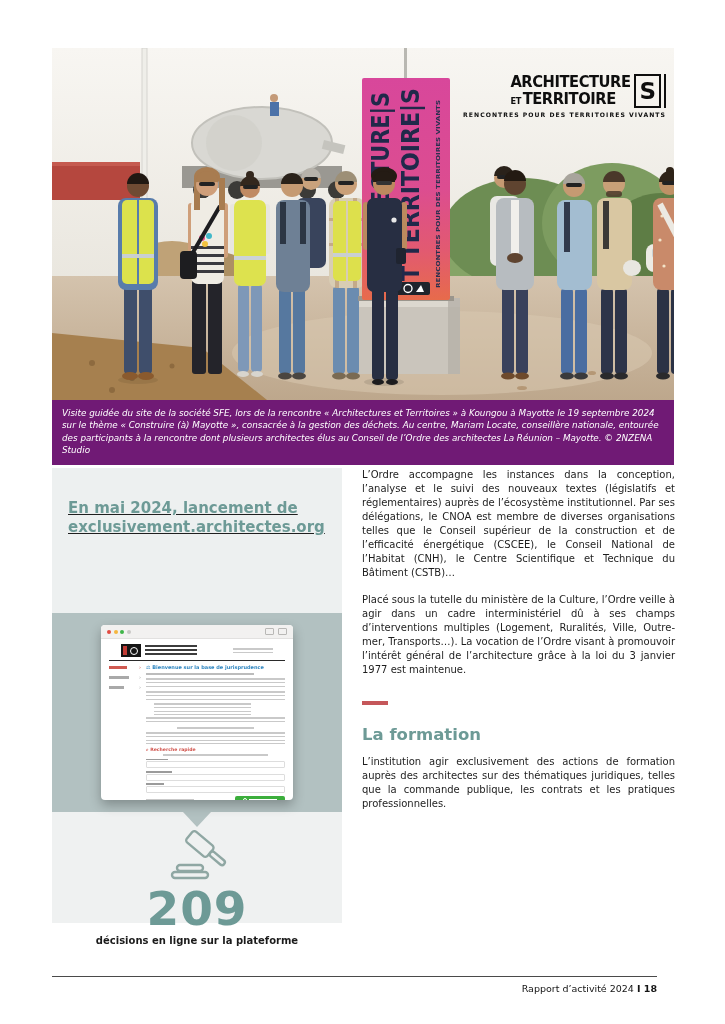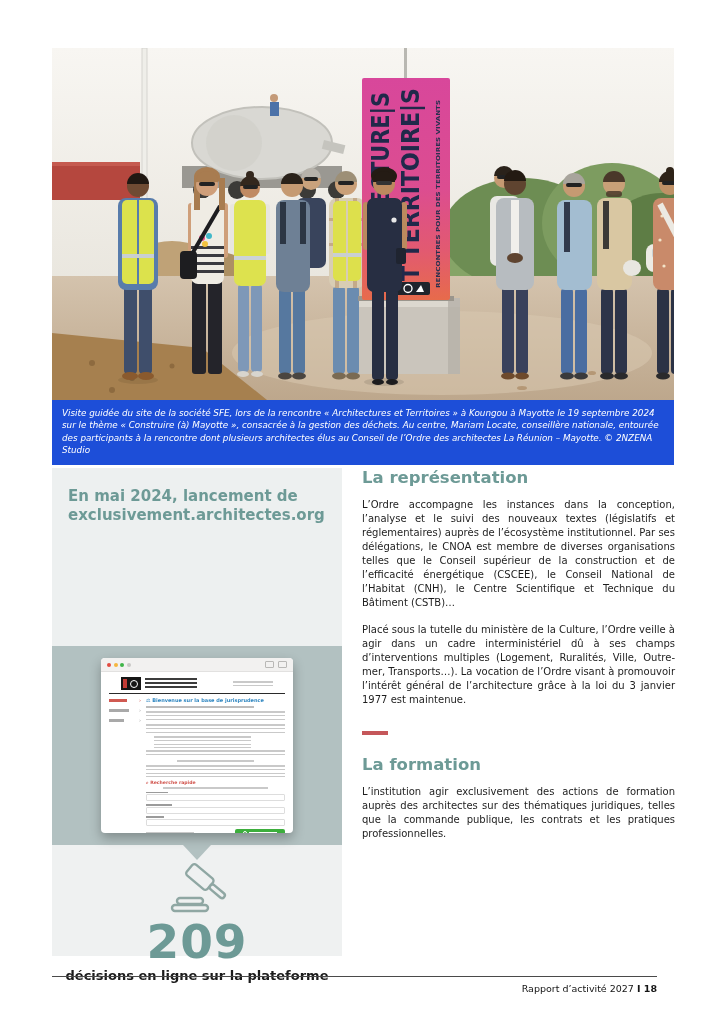--- a/index.html
+++ b/index.html
@@ -14,33 +14,33 @@
   .logo-txt{display:flex;flex-direction:column;align-items:flex-start;color:#0e0e0e;transform:scaleX(.92);transform-origin:right;}
   .logo-l1{font-size:16px;font-weight:800;letter-spacing:-.5px;line-height:1.05;}
   .logo-l2{font-size:16px;font-weight:800;letter-spacing:-.5px;line-height:1.05;display:flex;align-items:baseline;gap:2px;}
   .logo-et{font-size:9px;font-weight:800;}
   .logo-sbox{display:flex;align-items:center;margin-left:4px;border:2.5px solid #0e0e0e;padding:0 3px;font-size:23px;font-weight:800;color:#0e0e0e;}
   .logo-bar{border-left:2.5px solid #0e0e0e;margin-left:3px;}
   .logo-tag{font-size:6.1px;font-weight:700;letter-spacing:1.05px;color:#0e0e0e;margin-top:3px;}
 
   
   .caption{position:absolute;left:52px;top:400px;width:622px;box-sizing:border-box;
-           background:#1d4ed8;color:#fff;font-style:italic;font-size:8.8px;line-height:1.42;
+           background:#701a75;color:#fff;font-style:italic;font-size:8.8px;line-height:1.42;
            padding:7px 10px 8px;}
 
   
   .lp{position:absolute;left:52px;top:468px;width:290px;}
-  .lp-top{background:#edf0f0;height:178px;box-sizing:border-box;padding:19px 16px 0;}
+  .lp-top{background:#edf0f0;height:145px;box-sizing:border-box;padding:31px 16px 0;text-decoration:underline;}
   .lp-h{color:#6d9a96;font-size:15px;font-weight:700;line-height:1.26;margin:0;}
   .lp-body{font-size:11px;line-height:1.42;text-align:justify;color:#202020;margin-top:13px;}
   .lp-band{background:#b2c1c1;height:199px;position:relative;}
   .lp-bottom{background:#eff1f1;height:111px;text-align:center;}
   .lp-pointer{width:0;height:0;margin:0 auto;border-left:14px solid transparent;border-right:14px solid transparent;border-top:15px solid #b2c1c1;}
   .stat-num{color:#6d9a96;font-size:47px;font-weight:700;line-height:1;letter-spacing:1px;margin-top:1px;}
-  .stat-label{font-size:13px;font-weight:700;color:#1b1b1b;margin-top:3px;}
+  .stat-label{font-size:10px;font-weight:700;color:#1b1b1b;margin-top:3px;}
 
   
   .bw{position:absolute;left:50%;transform:translateX(-50%);top:12px;width:192px;height:175px;
       background:#fff;border-radius:4px;box-shadow:0 5px 12px rgba(0,0,0,.28);overflow:hidden;}
   .bw-chrome{height:13px;background:#f2f1f0;border-bottom:1px solid #e2e1e0;display:flex;align-items:center;padding:0 6px;}
   .dot{width:4px;height:4px;border-radius:50%;margin-right:2.5px;}
   .dot.r{background:#e24b41}.dot.y{background:#f5b63f}.dot.g{background:#3fb549}.dot.gr{background:#c9c8c6}
   .bw-chrome .sp{flex:1}
   .mini-ic{width:7px;height:5px;border:1px solid #b9b8b6;border-radius:1px;margin-left:4px;}
   .bw-body{padding:5px 8px 0;}
@@ -320,20 +320,34 @@
         <circle cx="626" cy="205" r="1.6" fill="#f2e3c8"></circle>
       <circle cx="612" cy="218" r="1.6" fill="#f2e3c8"></circle>
       <line x1="608" y1="156" x2="632" y2="202" stroke="#ece9e2" stroke-width="6"></line>
       <circle cx="618" cy="123" r="4" fill="#2e2318"></circle>
       <circle cx="618" cy="136" r="11" fill="#bf9166"></circle>
       <path d="M607,134 a11,11 0 0 1 22,0" fill="#2e2318"></path>
       <rect x="610" y="133" width="16" height="4" rx="2" fill="#222"></rect>
     </g>
   </svg>
 
+  <div class="logo">
+    <div class="logo-row">
+      <div class="logo-txt">
+        <span class="logo-l1">ARCHITECTURE</span>
+        <span class="logo-l2">
+          <span class="logo-et">ET</span>
+          <span>TERRITOIRE</span>
+        </span>
+      </div>
+      <span class="logo-sbox">S</span>
+      <span class="logo-bar"></span>
+    </div>
+    <div class="logo-tag">RENCONTRES POUR DES TERRITOIRES VIVANTS</div>
+  </div>
 </div>
 
 <div class="caption">Visite guidée du site de la société SFE, lors de la rencontre « Architectures et Territoires » à Koungou à Mayotte le 19 septembre 2024 sur le thème « Construire (à) Mayotte », consacrée à la gestion des déchets. Au centre, Mariam Locate, conseillère nationale, entourée des participants à la rencontre dont plusieurs architectes élus au Conseil de l’Ordre des architectes La Réunion – Mayotte. © 2NZENA Studio</div>
 
 <div class="lp">
   <div class="lp-top">
     <h3 class="lp-h">
       <span>En mai 2024, lancement de</span><br>
       <span>exclusivement.architectes.org</span>
     </h3>
@@ -424,27 +438,26 @@
         </g>
       </g>
     </svg>
     <div class="stat-num">209</div>
     <div class="stat-label">décisions en ligne sur la plateforme</div>
   </div>
 </div>
 
 <div class="rc">
   <section>
-    <h2>La représentation</h2>
     <p>L’Ordre accompagne les instances dans la conception, l’analyse et le suivi des nouveaux textes (législatifs et réglementaires) auprès de l’écosystème institutionnel. Par ses délégations, le CNOA est membre de diverses organisations telles que le Conseil supérieur de la construction et de l’efficacité énergétique (CSCEE), le Conseil National de l’Habitat (CNH), le Centre Scientifique et Technique du Bâtiment (CSTB)…</p>
     <p>Placé sous la tutelle du ministère de la Culture, l’Ordre veille à agir dans un cadre interministériel dû à ses champs d’interventions multiples (Logement, Ruralités, Ville, Outre-mer, Transports…). La vocation de l’Ordre visant à promouvoir l’intérêt général de l’architecture grâce à la loi du 3 janvier 1977 est maintenue.</p>
   </section>
   <div class="divider"></div>
   <section>
     <h2>La formation</h2>
     <p>L’institution agir exclusivement des actions de formation auprès des architectes sur des thématiques juridiques, telles que la commande publique, les contrats et les pratiques professionnelles.</p>
   </section>
 </div>
 
 <div class="footer-line"></div>
 <div class="footer-text">
-  <span>Rapport d’activité 2027 </span><span class="pg">I 18</span>
+  <span>Rapport d’activité 2024 </span><span class="pg">I 18</span>
 </div>
 
 </body></html>

